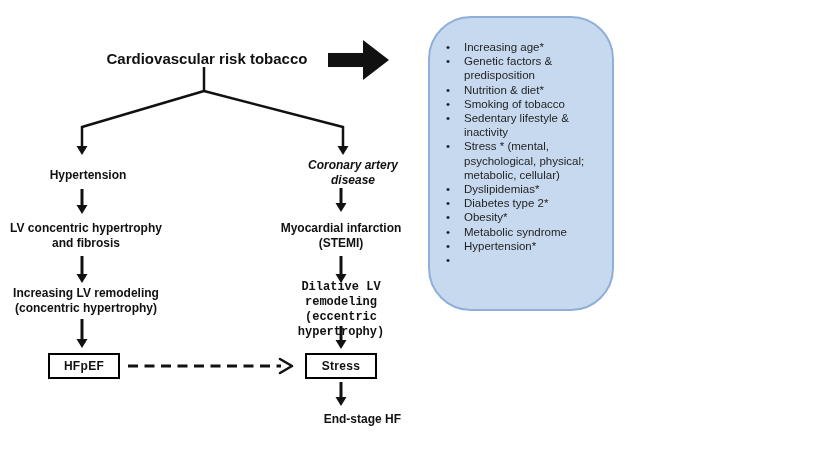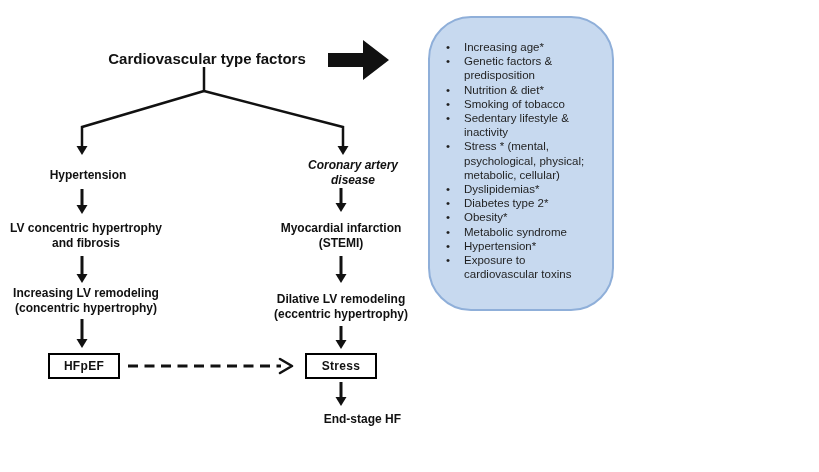--- a/index.html
+++ b/index.html
@@ -54,34 +54,34 @@
 
     <path d="M341,188 L341,207" stroke="#111" stroke-width="3" fill="none" marker-end="url(#ah)"></path>
     <path d="M341,256 L341,278" stroke="#111" stroke-width="3" fill="none" marker-end="url(#ah)"></path>
     <path d="M341,326 L341,344" stroke="#111" stroke-width="3" fill="none" marker-end="url(#ah)"></path>
     <path d="M341,382 L341,401" stroke="#111" stroke-width="3" fill="none" marker-end="url(#ah)"></path>
 
     <line x1="128" y1="366" x2="281" y2="366" stroke="#111" stroke-width="3" stroke-dasharray="10,6.5"></line>
     <path d="M280,359 L292,366 L280,373" stroke="#111" stroke-width="2.6" fill="none" stroke-linecap="round" stroke-linejoin="round"></path>
   </svg>
 
-  <div class="title">Cardiovascular type factors</div>
+  <div class="title">Cardiovascular risk tobacco</div>
 
   <div class="label" style="left:28px;top:168px;width:120px;">Hypertension</div>
   <div class="label" style="left:6px;top:221px;width:160px;">LV concentric hypertrophy
 and fibrosis</div>
   <div class="label" style="left:6px;top:286px;width:160px;">Increasing LV remodeling
 (concentric hypertrophy)</div>
   <div class="node-box" style="left:48px;top:353px;">HFpEF</div>
 
   <div class="label" style="left:293px;top:158px;width:120px;font-style:italic;">Coronary artery
 disease</div>
   <div class="label" style="left:271px;top:221px;width:140px;">Myocardial infarction
 (STEMI)</div>
-  <div class="label" style="left:266px;top:292px;width:150px;">Dilative LV remodeling
+  <div class="label" style="left:266px;top:280px;width:150px;font-family:Liberation Mono, monospace;">Dilative LV remodeling
 (eccentric hypertrophy)</div>
   <div class="node-box" style="left:305px;top:353px;">Stress</div>
   <div class="label" style="left:281px;top:412px;width:120px;text-align:right;">End-stage HF</div>
 
   <div class="risk-box">
     <div class="risk-list">
       <div class="risk-item">
         <span class="bullet">•</span>
         <span class="itext">Increasing age*</span>
       </div>
@@ -124,19 +124,17 @@
       <div class="risk-item">
         <span class="bullet">•</span>
         <span class="itext">Metabolic syndrome</span>
       </div>
       <div class="risk-item">
         <span class="bullet">•</span>
         <span class="itext">Hypertension*</span>
       </div>
       <div class="risk-item">
         <span class="bullet">•</span>
-        <span class="itext">Exposure to
-cardiovascular toxins</span>
       </div>
     </div>
   </div>
 
 </div>
 
 </body></html>

